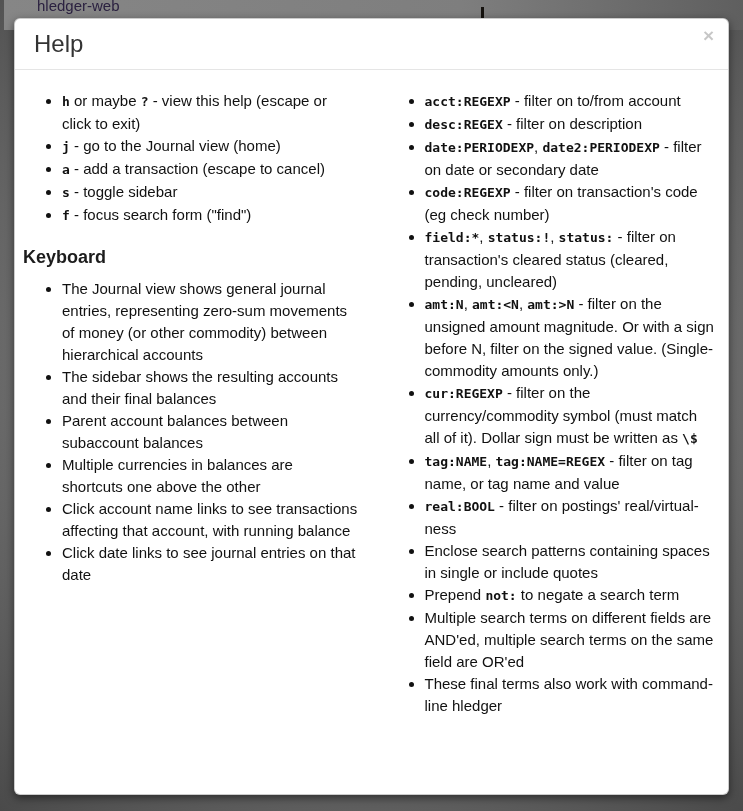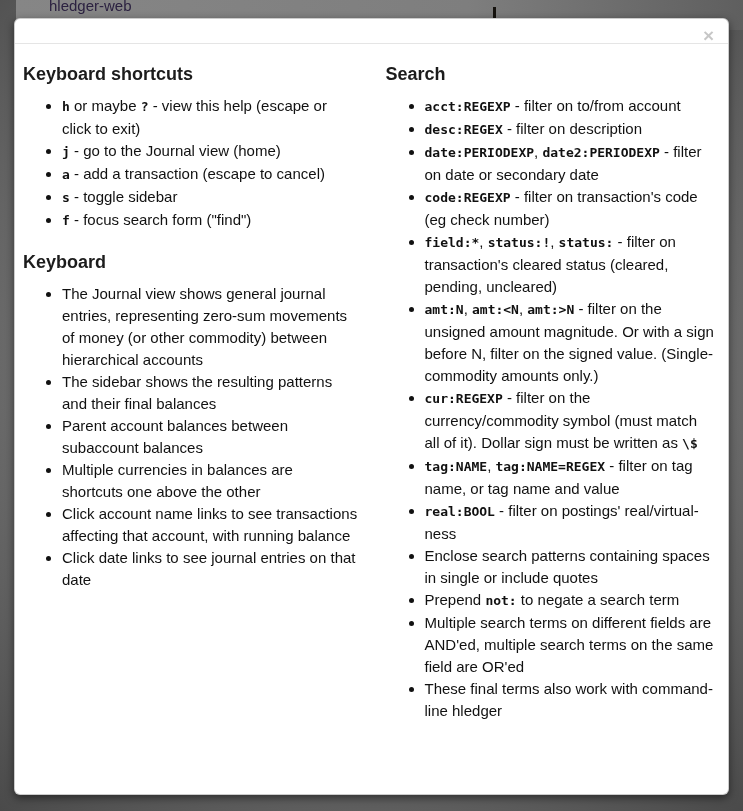--- a/index.html
+++ b/index.html
@@ -7,21 +7,21 @@
   body {
     width: 743px; height: 811px;
     position: relative;
     overflow: hidden;
     background: radial-gradient(circle at 50% 45%, #707070 55%, #4a4a4a 100%);
     font-family: "Liberation Sans", sans-serif;
   }
 
   
   .page-strip {
-    position: absolute; top: 0; left: 16px; right: 0; height: 30px;
+    position: absolute; top: 0; left: 4px; right: 0; height: 30px;
     background: linear-gradient(90deg, #868686 0%, #7e7e7e 62%, #5f5f5f 100%);
     overflow: hidden;
   }
   .brand {
     position: absolute; left: 33px; top: -3px;
     font-size: 15px; color: #2b2140; text-decoration: none;
   }
   .strip-mark {
     position: absolute; left: 477px; top: 7px;
     width: 3px; height: 11px; background: #15120e;
@@ -85,43 +85,42 @@
 <body>
 
 <div class="page-strip">
   <a class="brand" href="#">hledger-web</a>
   <span class="strip-mark"></span>
 </div>
 
 <div class="modal">
   <div class="modal-header">
     <button class="close">×</button>
+    <h4 class="modal-title">Help</h4>
   </div>
   <div class="modal-body">
     <div class="col col-left">
-      <h3>Keyboard shortcuts</h3>
       <ul>
           <li><code>h</code> or maybe <code>?</code> - view this help (escape or click to exit)</li>
           <li><code>j</code> - go to the Journal view (home)</li>
           <li><code>a</code> - add a transaction (escape to cancel)</li>
           <li><code>s</code> - toggle sidebar</li>
           <li><code>f</code> - focus search form ("find")</li>
         </ul>
       <h3>Keyboard</h3>
       <ul>
           <li>The Journal view shows general journal entries, representing zero-sum movements of money (or other commodity) between hierarchical accounts</li>
-          <li>The sidebar shows the resulting patterns and their final balances</li>
+          <li>The sidebar shows the resulting accounts and their final balances</li>
           <li>Parent account balances between subaccount balances</li>
           <li>Multiple currencies in balances are shortcuts one above the other</li>
           <li>Click account name links to see transactions affecting that account, with running balance</li>
           <li>Click date links to see journal entries on that date</li>
         </ul>
     </div>
     <div class="col col-right">
-      <h3>Search</h3>
       <ul>
           <li><code>acct:REGEXP</code> - filter on to/from account</li>
           <li><code>desc:REGEX</code> - filter on description</li>
           <li><code>date:PERIODEXP</code>, <code>date2:PERIODEXP</code> - filter on date or secondary date</li>
           <li><code>code:REGEXP</code> - filter on transaction's code (eg check number)</li>
           <li><code>field:*</code>, <code>status:!</code>, <code>status:</code> - filter on transaction's cleared status (cleared, pending, uncleared)</li>
           <li><code>amt:N</code>, <code>amt:&lt;N</code>, <code>amt:&gt;N</code> - filter on the unsigned amount magnitude. Or with a sign before N, filter on the signed value. (Single-commodity amounts only.)</li>
           <li><code>cur:REGEXP</code> - filter on the currency/commodity symbol (must match all of it). Dollar sign must be written as <code>\$</code></li>
           <li><code>tag:NAME</code>, <code>tag:NAME=REGEX</code> - filter on tag name, or tag name and value</li>
           <li><code>real:BOOL</code> - filter on postings' real/virtual-ness</li>

